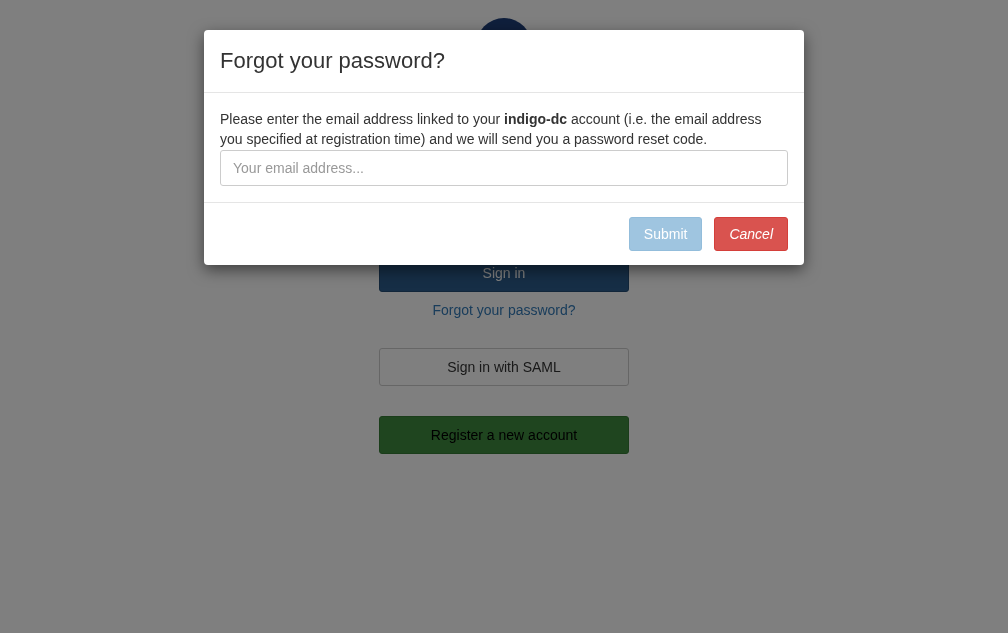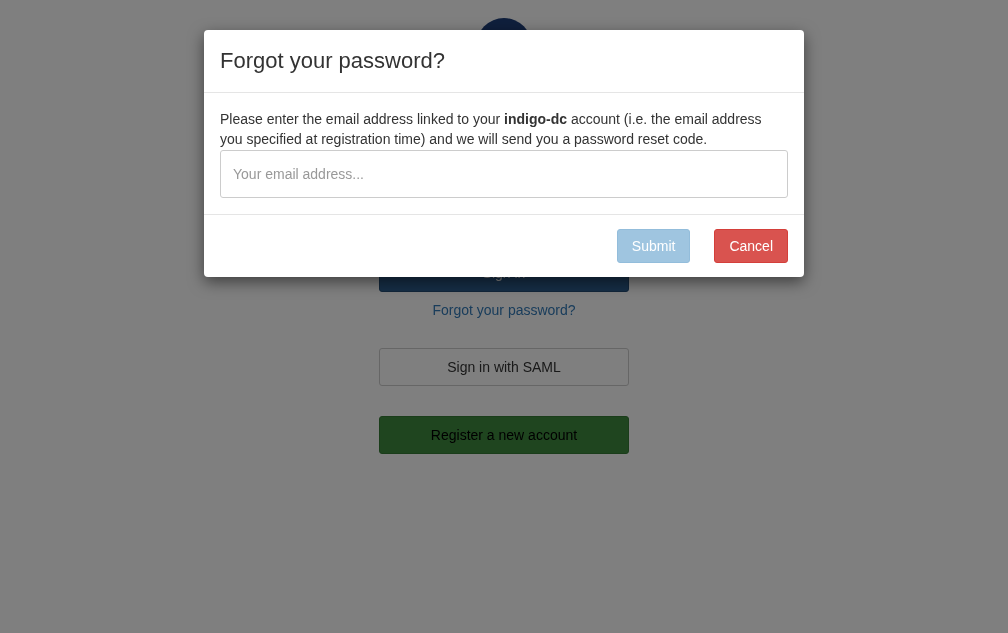--- a/index.html
+++ b/index.html
@@ -69,37 +69,38 @@
       position: absolute; left: 204px; top: 30px;
       width: 600px; background: #fff; border-radius: 4px;
       box-shadow: 0 5px 15px rgba(0,0,0,.5);
       overflow: hidden;
     }
     .modal-header { padding: 18px 16px; border-bottom: 1px solid #e5e5e5; }
     .modal-title { font-size: 22px; font-weight: 400; color: #333; }
     .modal-body { padding: 16px; color: #333; line-height: 1.45; }
     .modal-body p { }
     .email-input {
-      width: 100%; height: 48px; padding: 6px 12px;
+      width: 100%; height: 36px; padding: 6px 12px;
       border: 1px solid #ccc; border-radius: 3px; font-size: 14px;
     }
     .email-input::placeholder { color: #999; }
     .modal-footer {
       padding: 14px 16px; border-top: 1px solid #e5e5e5;
-      display: flex; justify-content: flex-end; gap: 24px;
+      display: flex; justify-content: flex-end; gap: 12px;
     }
     .btn-submit {
       background: #9fc5e0; color: #fff; padding: 8px 14px;
       border-radius: 3px; border: 1px solid #93bddb; cursor: not-allowed;
       font-size: 14px;
     }
     .btn-cancel {
       background: #d9534f; color: #fff; padding: 8px 14px;
       border-radius: 3px; border: 1px solid #d43f3a; cursor: pointer;
       font-size: 14px;
+      font-style: italic;
     }
     svg { display: block; }
     .bold { font-weight: 600; }
   </style>
 </head>
 <body>
 
 <div class="login-wrap">
   <div class="logo"></div>
   <div class="org-title">indigo-dc</div>

